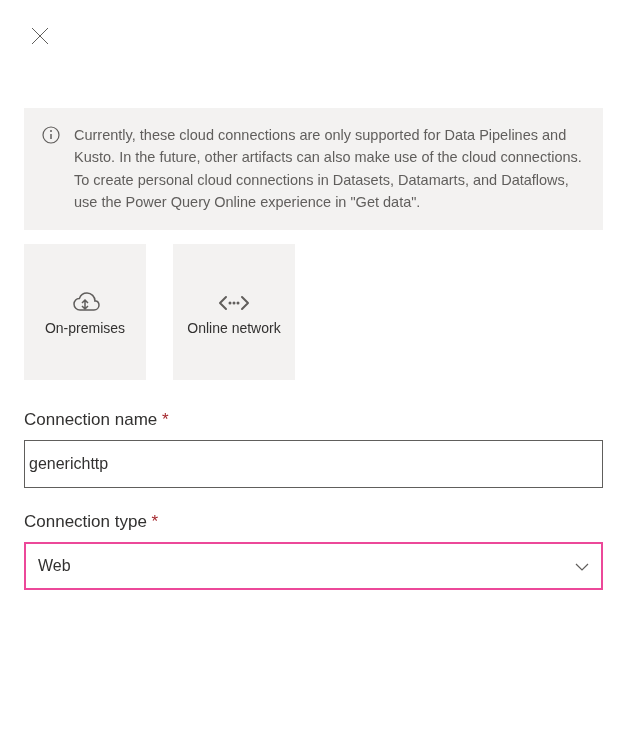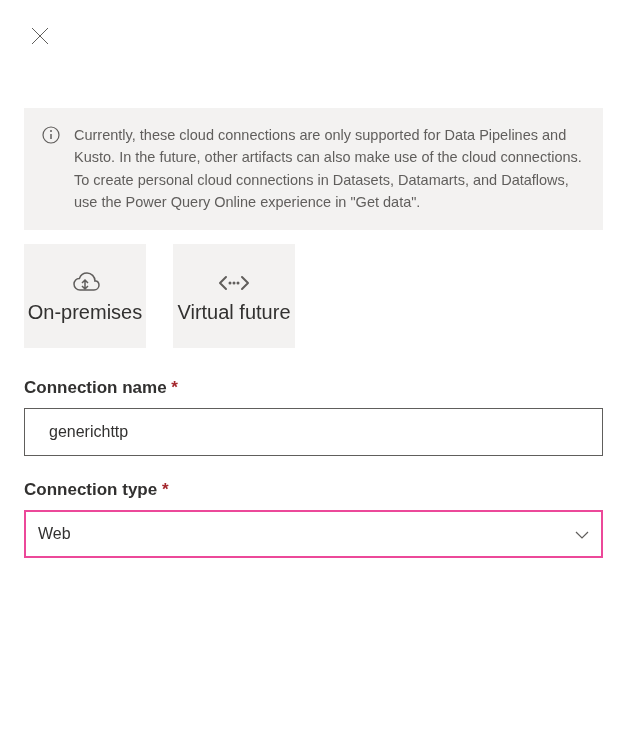--- a/index.html
+++ b/index.html
@@ -54,31 +54,31 @@
       line-height: 1.55;
       color: #605e5c;
     }
     .tile-row {
       display: flex;
       gap: 27px;
       margin-bottom: 30px;
     }
     .tile {
       width: 122px;
-      height: 104px;
+      height: 136px;
       background: #f3f2f1;
       display: flex;
       flex-direction: column;
       align-items: center;
       justify-content: center;
       gap: 0;
       cursor: pointer;
       position: relative;
       border: 1px solid transparent;
-      font-size: 20px;
+      font-size: 14px;
       color: #323130;
       text-align: center;
       line-height: 1.3;
     }
     .tile.selected {
       background: #fff;
       border: 1px solid #a19f9d;
     }
     .tile .radio-indicator {
       position: absolute;
@@ -103,33 +103,33 @@
       height: 32px;
       display: flex;
       align-items: center;
       justify-content: center;
     }
     .field-group {
       margin-bottom: 24px;
     }
     .field-label {
       font-size: 17px;
-      font-weight: 700;
+      font-weight: 400;
       color: #323130;
       margin-bottom: 10px;
       display: block;
     }
     .required {
       color: #a4262c;
     }
     .text-input {
       width: 100%;
       height: 48px;
       border: 1px solid #605e5c;
-      padding: 0 24px;
+      padding: 0 4px;
       font-size: 16px;
       font-family: inherit;
       color: #323130;
       outline: none;
     }
     .select-wrapper {
       position: relative;
     }
     .select-input {
       width: 100%;
@@ -189,21 +189,21 @@
   <div class="tile">
     <div class="tile-icon">
       <svg width="32" height="20" viewBox="0 0 32 20" fill="none">
         <path d="M8 4 L2 10 L8 16" stroke="#605e5c" stroke-width="2" fill="none" stroke-linecap="round" stroke-linejoin="round"></path>
         <path d="M24 4 L30 10 L24 16" stroke="#605e5c" stroke-width="2" fill="none" stroke-linecap="round" stroke-linejoin="round"></path>
         <circle cx="12" cy="10" r="1.5" fill="#605e5c"></circle>
         <circle cx="16" cy="10" r="1.5" fill="#605e5c"></circle>
         <circle cx="20" cy="10" r="1.5" fill="#605e5c"></circle>
       </svg>
     </div>
-    <span>Virtual future</span>
+    <span>Online network</span>
   </div>
 
 </div>
 
 <div class="field-group">
   <label class="field-label">
     <span>Connection name</span>
     <span class="required">*</span>
   </label>
   <input type="text" class="text-input" value="generichttp" style="">

